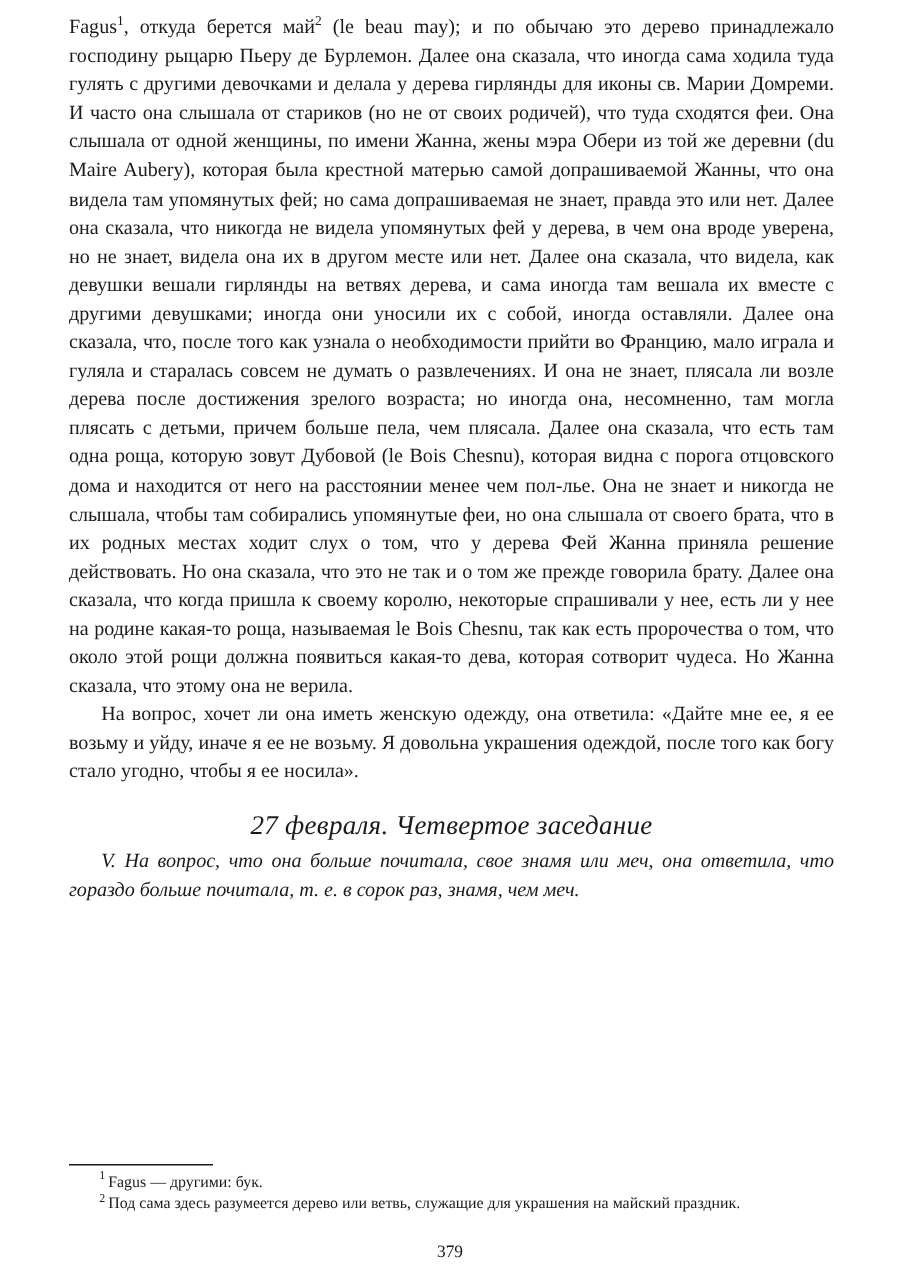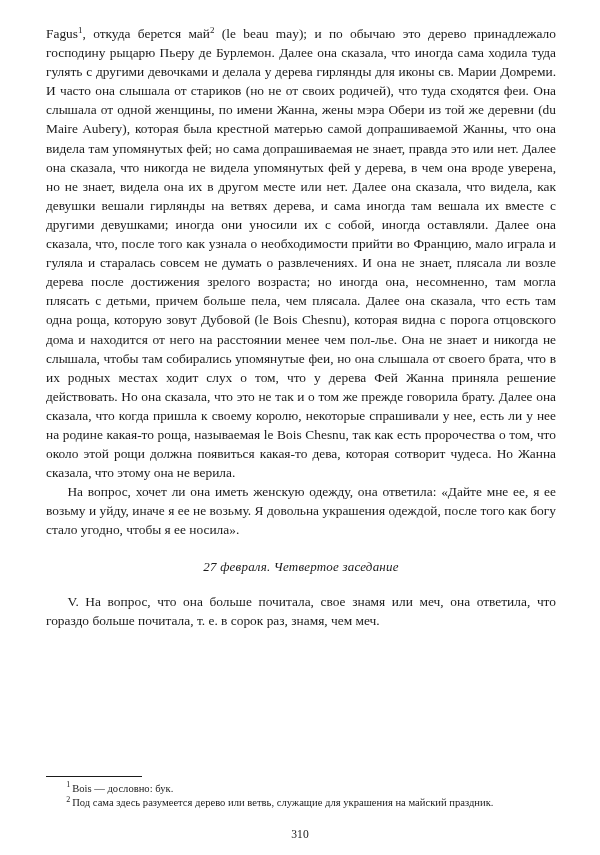--- a/index.html
+++ b/index.html
@@ -12,21 +12,21 @@
     background: #ffffff;
     font-family: "Liberation Serif", serif;
     color: #1a1a1a;
     overflow: hidden;
   }
   .page {
     position: relative;
     width: 600px;
     height: 855px;
     box-sizing: border-box;
-    padding: 24px 44px 0 46px;
+    padding: 8px 44px 0 46px;
   }
   .body-text {
     font-size: 13.4px;
     line-height: 19.1px;
     text-align: justify;
     text-justify: inter-word;
     hyphens: manual;
   }
   .body-text p {
     margin: 0;
@@ -34,28 +34,29 @@
   }
   .body-text p.noindent {
     text-indent: 0;
   }
   .sup {
     font-size: 9px;
     vertical-align: super;
     line-height: 0;
   }
   .section-head {
-    margin: 17px 0 16px 0;
+    margin: 17px 0 4px 0;
     text-align: center;
     font-style: italic;
-    font-size: 13px;
+    font-size: 18px;
     letter-spacing: 0.2px;
   }
   .after-head {
     margin-top: 14px;
+    font-style: italic;
   }
   .footnotes {
     position: absolute;
     left: 46px;
     right: 44px;
     bottom: 44px;
     font-size: 10.6px;
     line-height: 14.6px;
     text-align: justify;
   }
@@ -96,19 +97,19 @@
     <p>На вопрос, хочет ли она иметь женскую одежду, она ответила: «Дайте мне ее, я ее возьму и уйду, иначе я ее не возьму. Я довольна украшения одеждой, после того как богу стало угодно, чтобы я ее носила».</p>
 
     <div class="section-head">27 февраля. Четвертое заседание</div>
 
     <p class="after-head">V. На вопрос, что она больше почитала, свое знамя или меч, она ответила, что гораздо больше почитала, т. е. в сорок раз, знамя, чем меч.</p>
 
   </div>
 
   <div class="footnotes">
     <div class="rule"></div>
-    <p><span class="fn-mark">1</span><span>Bois — дословно: бук.</span></p>
+    <p><span class="fn-mark">1</span><span>Fagus — другими: бук.</span></p>
     <p><span class="fn-mark">2</span><span>Под сама здесь разумеется дерево или ветвь, служащие для украшения на майский праздник.</span></p>
   </div>
 
-  <div class="page-number">310</div>
+  <div class="page-number">379</div>
 
 </div>
 
 </body></html>

